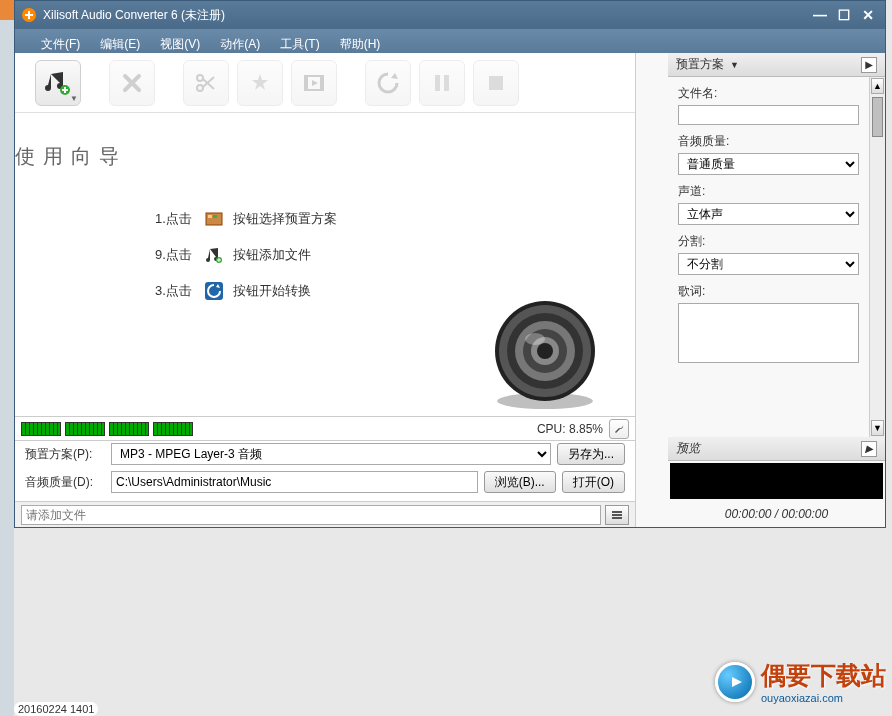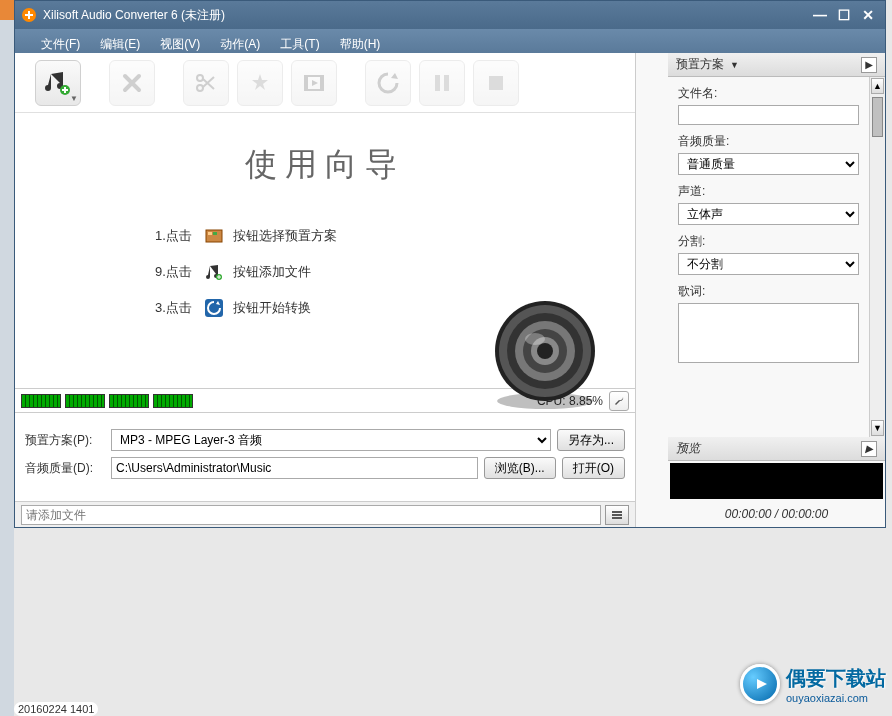--- a/index.html
+++ b/index.html
@@ -20,34 +20,34 @@
 
 .left-panel { flex: 1; display: flex; flex-direction: column; background: #fff; }
 
 .toolbar { height: 60px; padding: 8px 20px; display: flex; align-items: center; gap: 8px; border-bottom: 1px solid #e0e0e0; }
 .tb-btn { width: 46px; height: 46px; border: 1px solid #d0d0d0; border-radius: 6px; background: linear-gradient(#fafafa, #e8e8e8); display: flex; align-items: center; justify-content: center; cursor: pointer; position: relative; }
 .tb-btn.disabled { opacity: 0.4; cursor: default; }
 .tb-btn .dd { position: absolute; right: 2px; bottom: 2px; font-size: 8px; color: #666; }
 .tb-sep { width: 12px; }
 
 .wizard-area { flex: 1; padding: 30px 0 0 0; overflow: hidden; }
-.wizard-title { text-align: center; font-size: 32px; color: #666; font-weight: normal; letter-spacing: 8px; margin-bottom: 40px; }
+.wizard-title { font-size: 20px; color: #666; font-weight: normal; letter-spacing: 8px; margin-bottom: 40px; }
 .wizard-steps { padding-left: 140px; font-size: 13px; color: #333; }
 .wizard-step { margin-bottom: 18px; display: flex; align-items: center; gap: 10px; }
 .wizard-step .num { width: 40px; }
 .wizard-step .wicon { width: 18px; height: 18px; display: inline-flex; align-items: center; justify-content: center; }
 .speaker { position: absolute; left: 470px; top: 290px; width: 120px; height: 120px; }
 
 .cpu-bar { height: 24px; border-top: 1px solid #ccc; display: flex; align-items: center; padding: 0 6px; font-size: 12px; }
 .cpu-blocks { display: flex; gap: 4px; }
 .cpu-block { width: 40px; height: 14px; background: repeating-linear-gradient(90deg, #0a0 0 3px, #050 3px 4px); border: 1px solid #333; }
 .cpu-text { margin-left: auto; margin-right: 6px; color: #333; }
 .cpu-gear { width: 20px; height: 20px; border: 1px solid #aaa; border-radius: 3px; display: flex; align-items: center; justify-content: center; cursor: pointer; background: linear-gradient(#fff,#eee); }
 
-.bottom-panel { border-top: 1px solid #ccc; padding: 16px 10px; font-size: 12px; }
+.bottom-panel { border-top: 1px solid #ccc; padding: 2px 10px; font-size: 12px; }
 .row { display: flex; align-items: center; gap: 6px; margin-bottom: 6px; }
 .row .lbl { width: 80px; color: #333; }
 .row select, .row input[type=text] { flex: 1; height: 22px; border: 1px solid #aaa; padding: 0 4px; font-size: 12px; background: #fff; }
 .row .btn { height: 22px; padding: 0 10px; border: 1px solid #999; border-radius: 3px; background: linear-gradient(#fafafa,#e0e0e0); cursor: pointer; font-size: 12px; }
 
 .add-bar { height: 26px; border-top: 1px solid #ccc; display: flex; align-items: center; padding: 0 6px; background: #f0f0f0; }
 .add-bar input { flex: 1; height: 20px; border: 1px solid #aaa; padding: 0 4px; font-size: 12px; color: #999; }
 .add-bar .go { width: 24px; height: 20px; border: 1px solid #999; margin-left: 4px; background: linear-gradient(#fff,#ddd); display:flex;align-items:center;justify-content:center;cursor:pointer; }
 
 .right-panel { width: 250px; border-left: 1px solid #ccc; display: flex; flex-direction: column; background: #f8f8f8; font-size: 12px; padding-left: 32px; }
@@ -65,21 +65,21 @@
 
 .props-wrap { display:flex; flex:0 0 360px; }
 .props-scroll { flex:1; overflow:hidden; }
 
 .preview-panel { flex: 1; display: flex; flex-direction: column; font-style: italic; }
 .preview-area { flex: 1; background: #000; margin: 2px; }
 .preview-time { text-align: center; padding: 6px 0; font-size: 12px; color: #333; }
 
 .watermark { position: absolute; right: 6px; bottom: 12px; display:flex; align-items:center; gap:6px; }
 .watermark .wm-logo { width:40px; height:40px; border-radius:50%; background: radial-gradient(circle at 30% 30%, #6cf, #06a); border:3px solid #fff; box-shadow:0 0 4px rgba(0,0,0,0.4); display:flex;align-items:center;justify-content:center; }
-.watermark .wm-text { font-size:20px; font-weight:bold; color:#0369a1; text-shadow:1px 1px 2px #fff; }
+.watermark .wm-text { font-size:25px; font-weight:bold; color:#c2410c; text-shadow:1px 1px 2px #fff; }
 .watermark .wm-sub { font-size:11px; color:#0a5a9a; }
 
 .left-edge { position:absolute; left:0; top:0; width:14px; height:716px; background:#d0d8e0; }
 .left-edge .stripe { height:20px; background:#e88838; margin-bottom:2px; }
 
 .ts { position:absolute; left:14px; bottom:0; font-size:11px; color:#333; background:#fff; padding:1px 4px;border-radius:7px; }
 </style>
 </head>
 <body>
 

